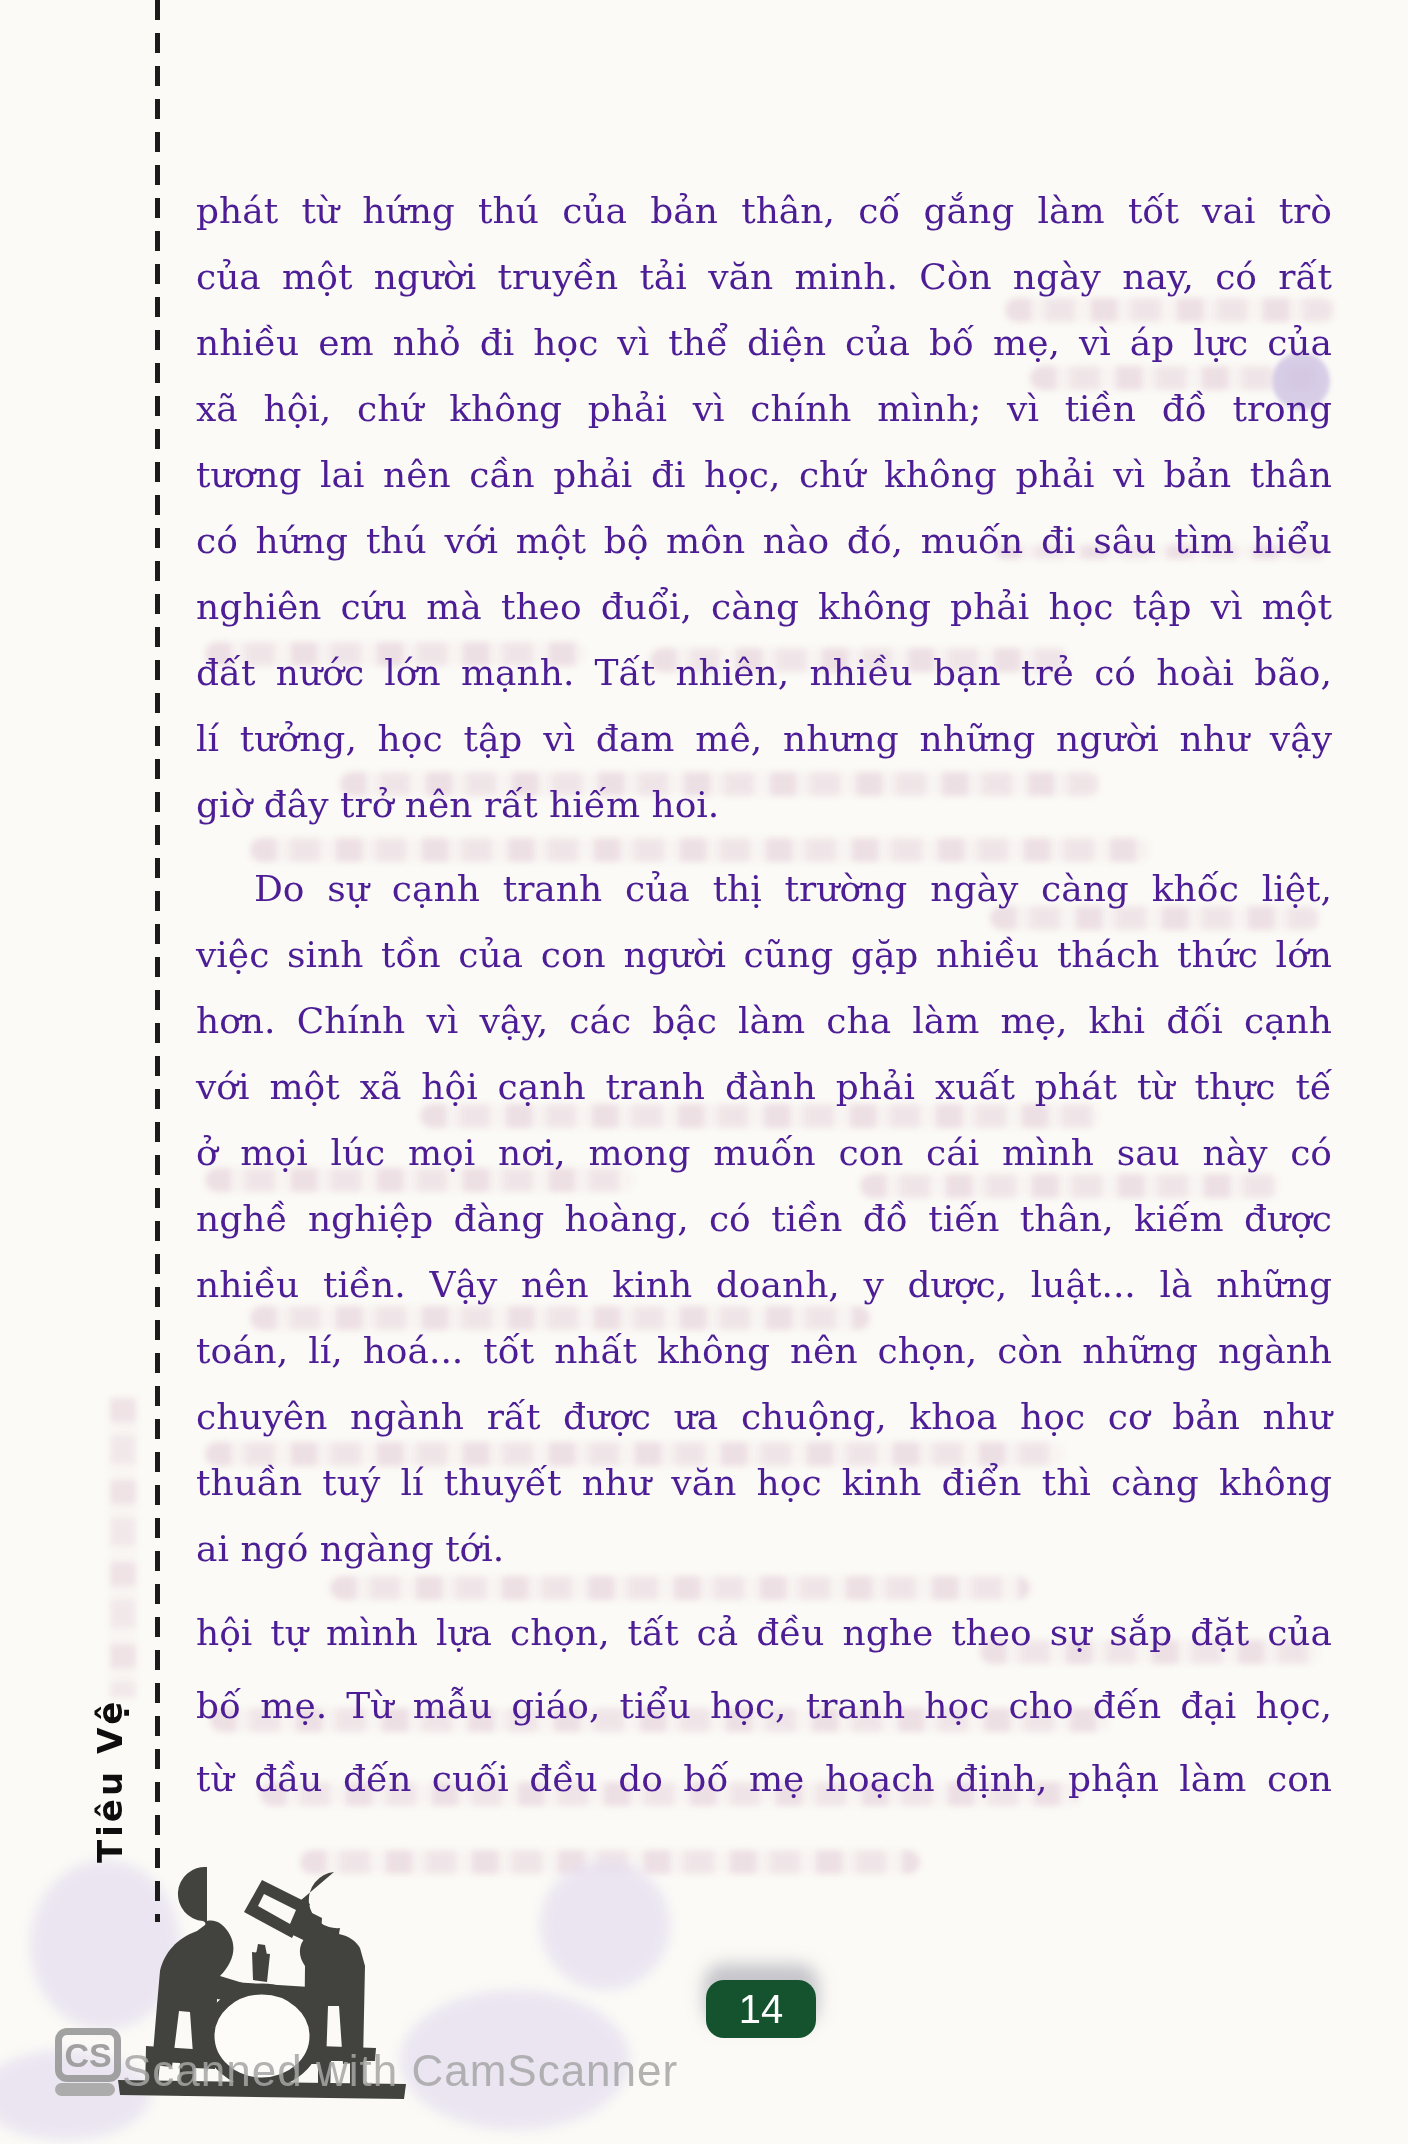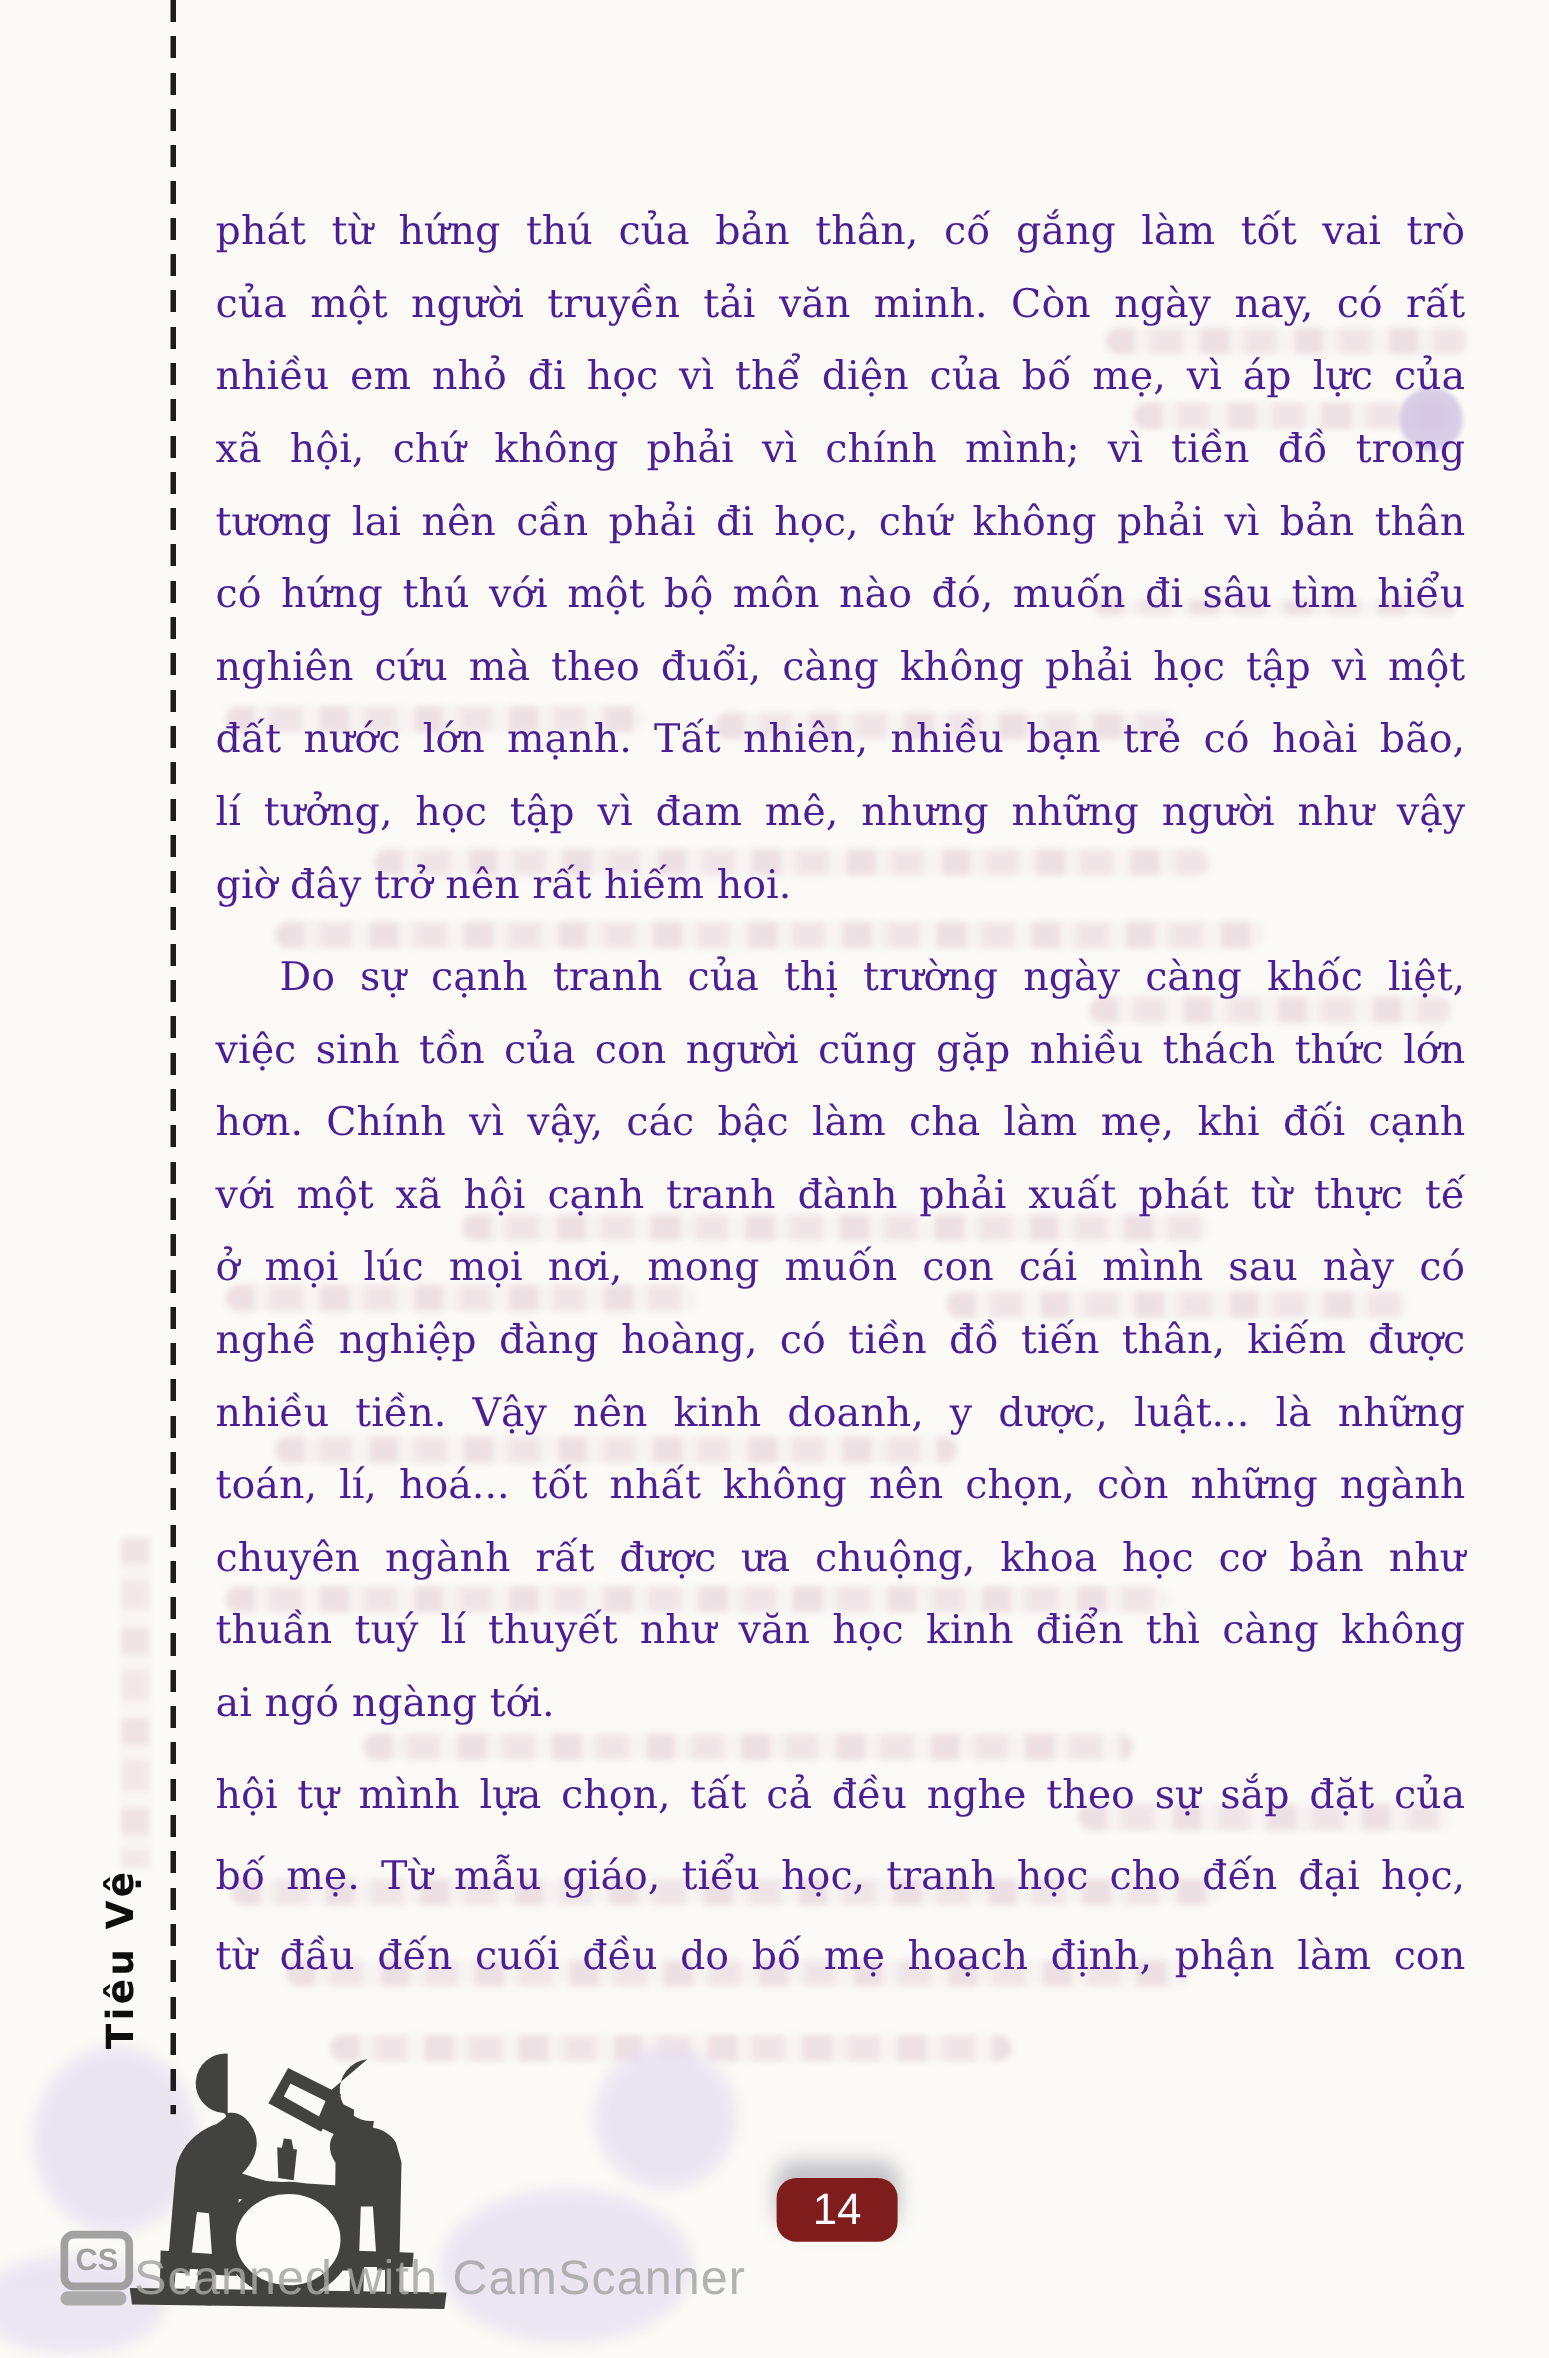--- a/index.html
+++ b/index.html
@@ -54,31 +54,31 @@
     writing-mode:vertical-rl;transform:rotate(180deg);
     display:flex;align-items:center;justify-content:center;
     font-family:"DejaVu Sans", sans-serif;font-weight:bold;
     font-size:34px;letter-spacing:3px;color:#0e0e0e;
   }
   
   .illustration{position:absolute;left:112px;top:1852px;width:300px;height:250px;z-index:5;}
   
   .page-badge{
     position:absolute;left:706px;top:1980px;width:110px;height:58px;z-index:6;
-    background:#7f1d1d;border-radius:18px;color:#ffffff;
+    background:#14532d;border-radius:18px;color:#ffffff;
     display:flex;align-items:center;justify-content:center;
     font-family:"Liberation Sans", sans-serif;font-size:40px;
     box-shadow:0 -14px 16px 2px rgba(145,145,162,.5);
   }
   
   .cs-logo{
     position:absolute;left:55px;top:2028px;width:52px;height:40px;z-index:10;
     border:7px solid #9d9d9d;border-radius:12px;color:#9d9d9d;
     display:flex;align-items:center;justify-content:center;
-    font-family:"Liberation Sans", sans-serif;font-weight:bold;font-size:28px;
+    font-family:"Liberation Sans", sans-serif;font-weight:bold;font-size:34px;
     opacity:.95;
   }
   .cs-logo::after{
     content:"";position:absolute;left:-7px;bottom:-21px;width:60px;height:13px;
     background:#a9a9a9;border-radius:7px;
   }
   .watermark{
     position:absolute;left:122px;top:2034px;z-index:10;
     font-family:"Liberation Sans", sans-serif;font-size:44px;letter-spacing:1px;
     color:#a6a6a6;opacity:.85;white-space:nowrap;margin-top:12px;

